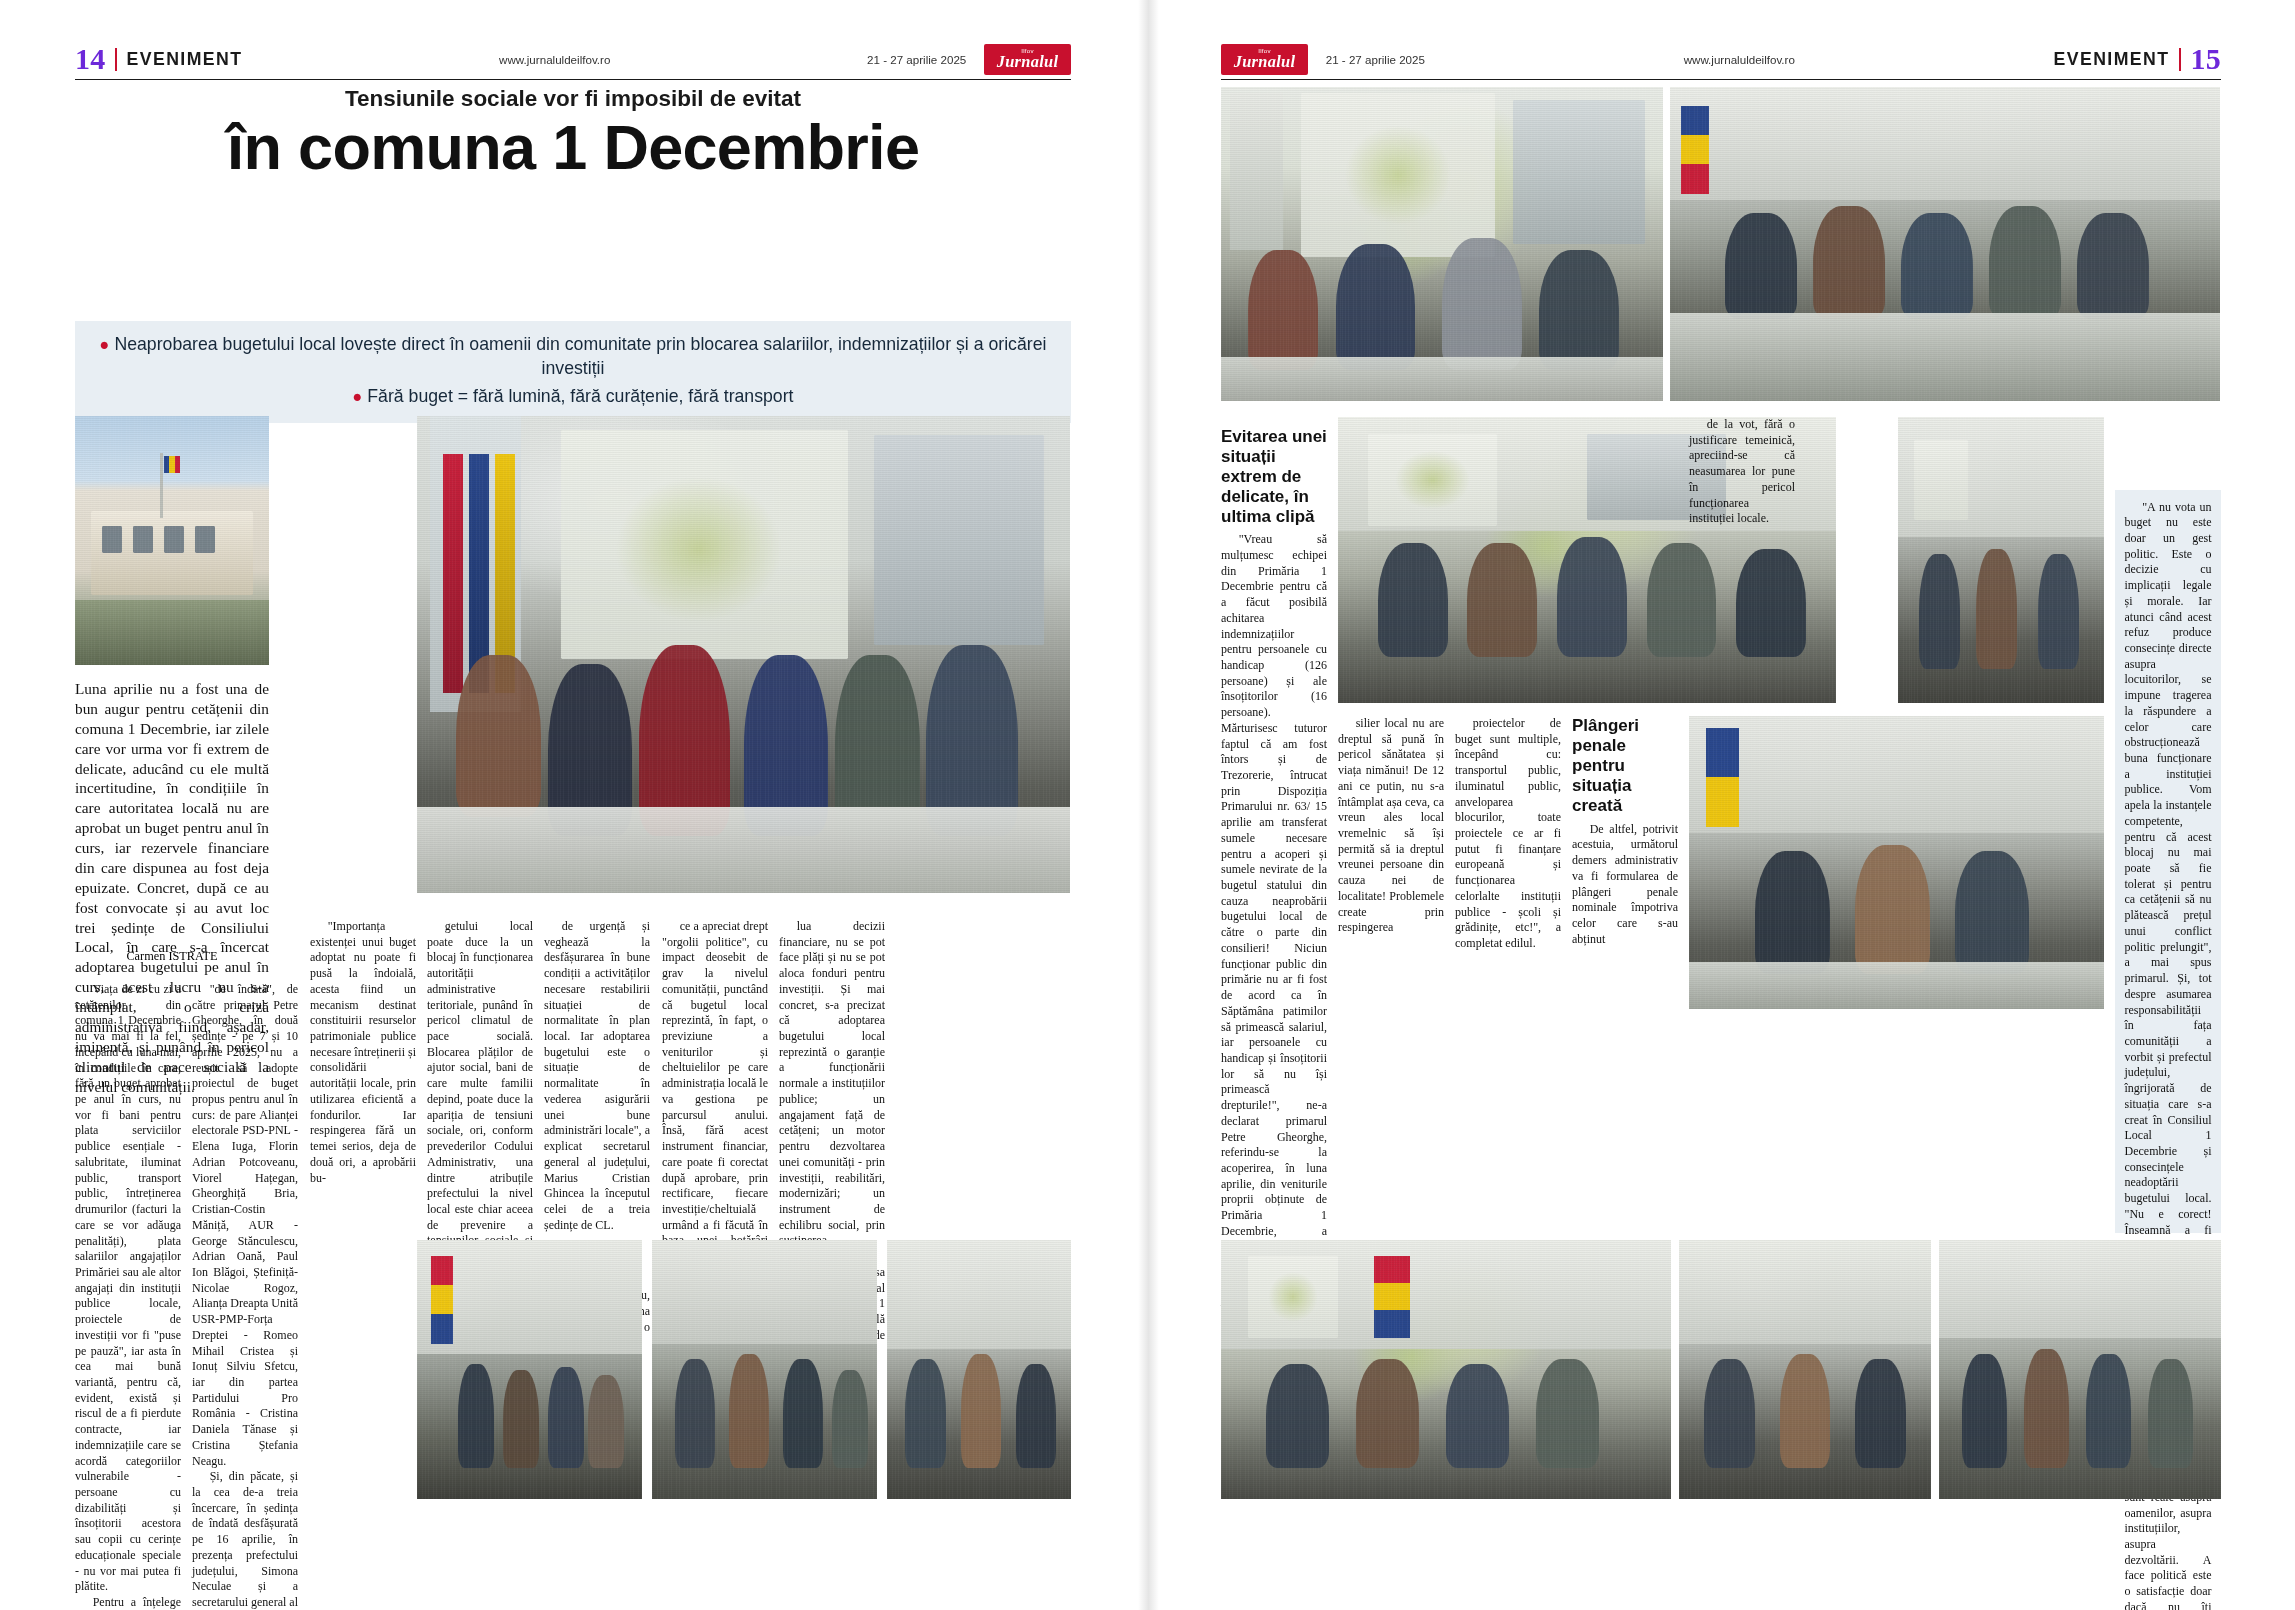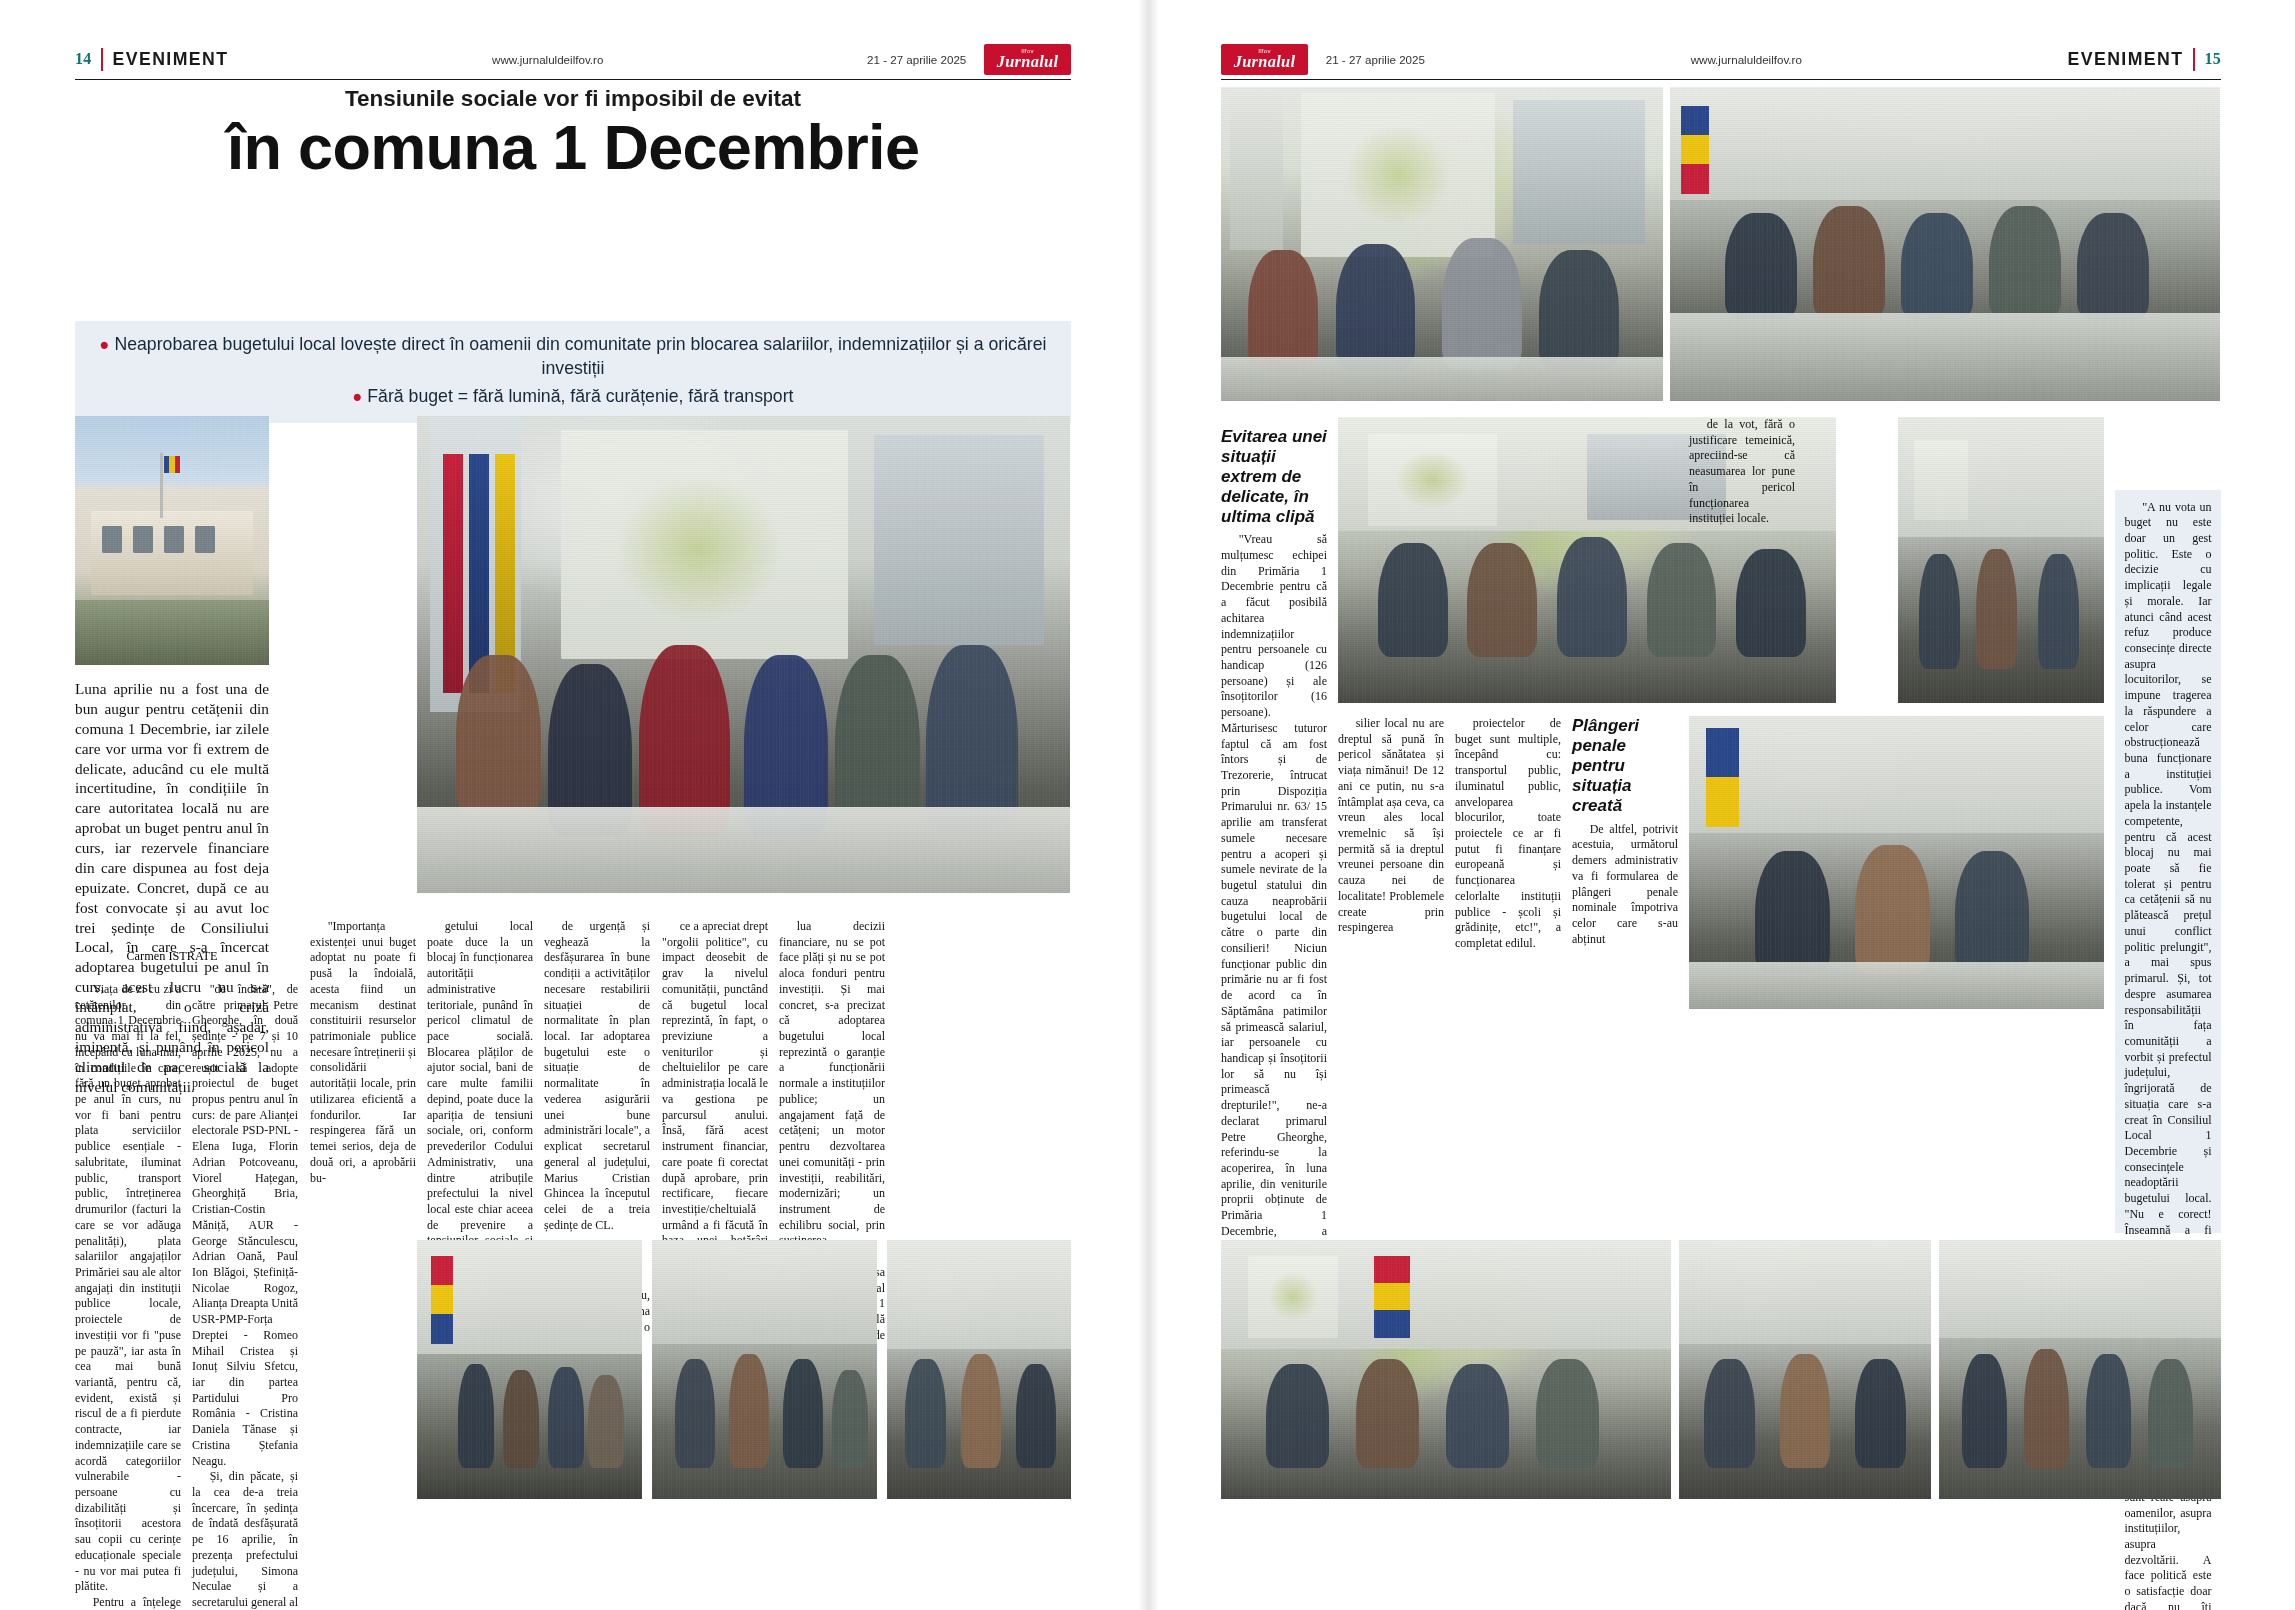--- a/index.html
+++ b/index.html
@@ -40,23 +40,23 @@
   .hdr {
     position: absolute;
     top: 42px;
     height: 34px;
     display: flex;
     align-items: center;
   }
   .hdr-left { left: 75px; width: 996px; }
   .folio {
     font-family: "Liberation Serif", serif;
-    font-size: 16px;
+    font-size: 30px;
     font-weight: bold;
-    color: #0f766e;
+    color: #6d28d9;
     letter-spacing: 0.3px;
   }
   .sectionname {
     font-family: "Liberation Sans", sans-serif;
     font-size: 17.7px;
     font-weight: bold;
     color: #1a1a1a;
     letter-spacing: 1.4px;
   }
   .rule-v {
@@ -173,21 +173,20 @@
   }
   .subhead {
     font-family: "Liberation Sans", sans-serif;
     font-weight: bold;
     font-size: 17px;
     line-height: 1.18;
     color: #111;
     margin: 9.5px 0 5.5px 0;
     text-align: left;
     text-indent: 0;
-    font-style: italic;
   }
   .pull {
     position: absolute;
     background: #e8eef3;
     box-sizing: border-box;
     padding: 9.5px 9.5px;
     font-family: "Liberation Serif", serif;
     font-size: 12px;
     line-height: 1.31;
     text-align: justify;

